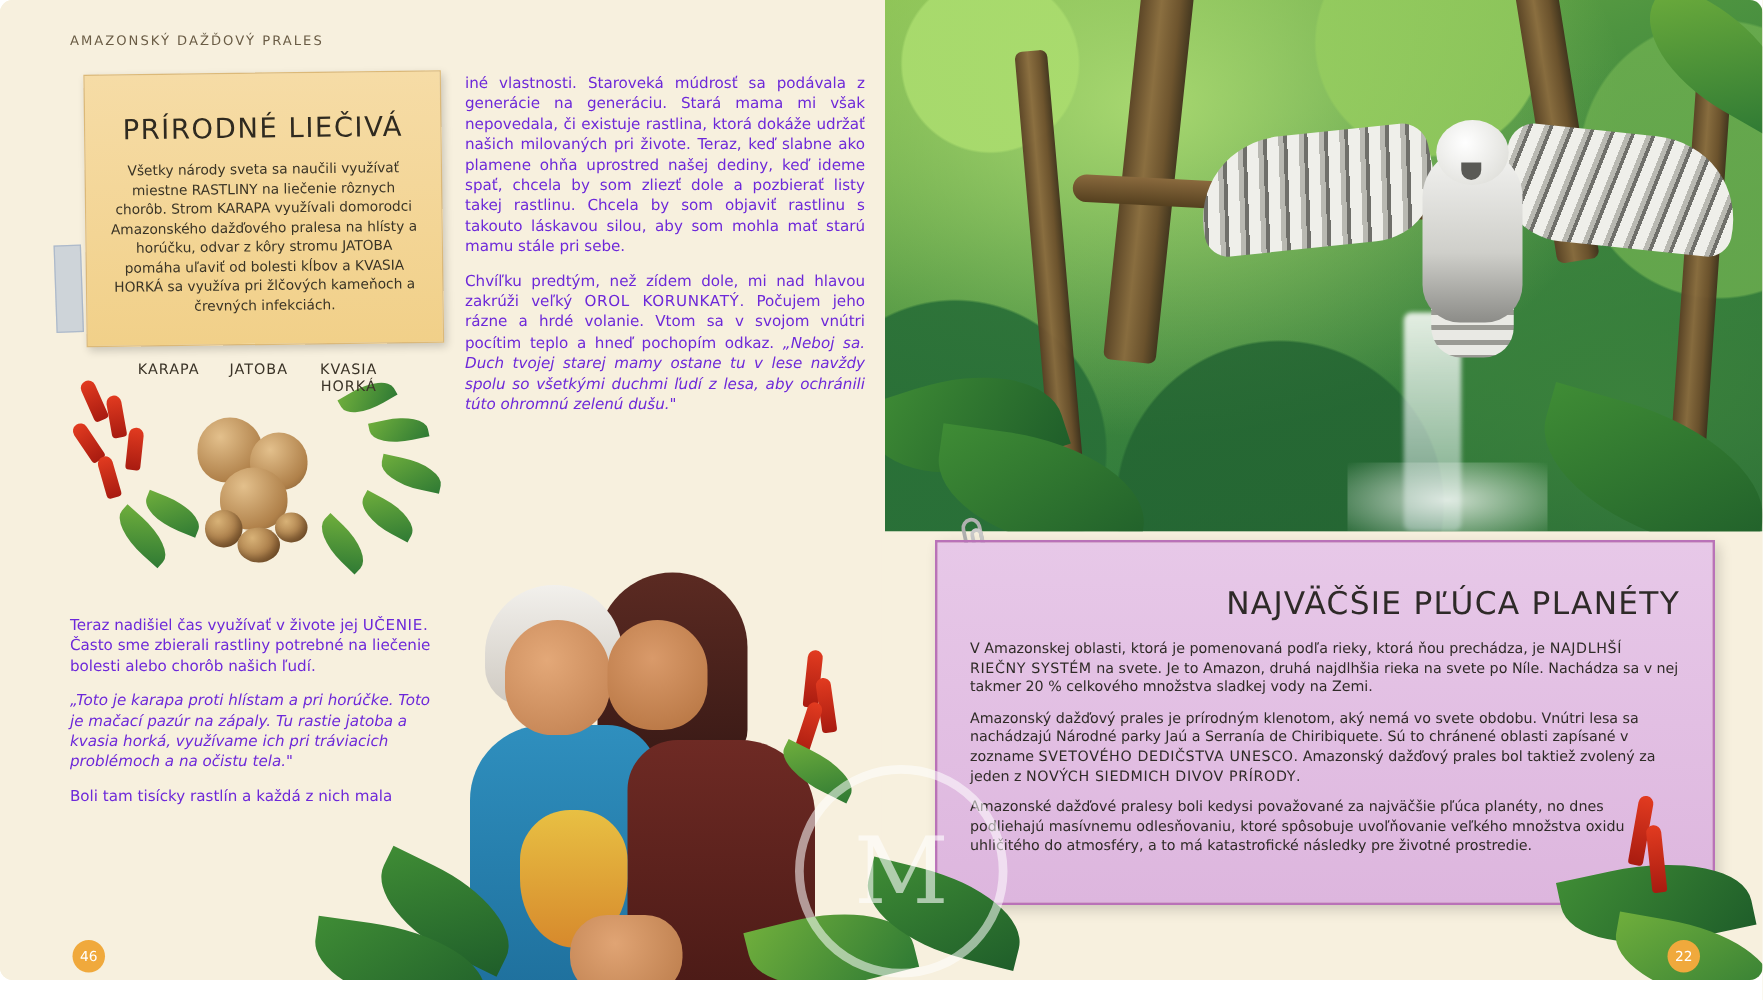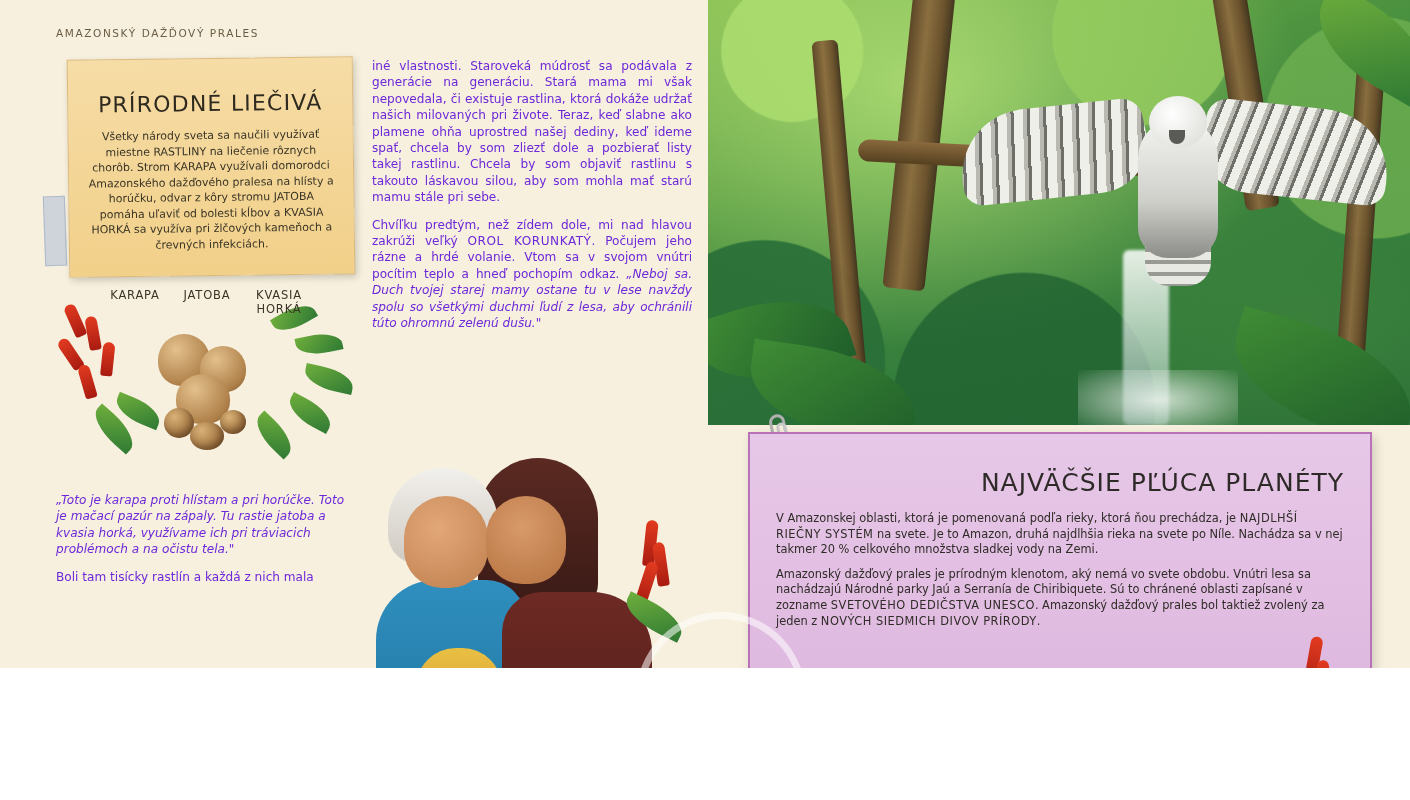--- a/index.html
+++ b/index.html
@@ -4,23 +4,24 @@
 <style>
   * { box-sizing: border-box; }
   html, body {
     margin: 0; padding: 0;
     width: 1410px; height: 800px;
     overflow: hidden;
     font-family: "Liberation Sans", sans-serif;
   }
   #page {
     position: relative;
-    width: 1410px; height: 668px;
+    width: 1410px; height: 784px;
     background: #f6efdd;
     overflow: hidden;
+    border-radius: 10px;
   }
 
   
   .left-page {
     position: absolute; left: 0; top: 0;
     width: 705px; height: 800px;
     background: #f7f0de;
   }
   .right-page {
     position: absolute; left: 705px; top: 0;
@@ -372,20 +373,23 @@
   </div>
 
   <div class="col col-mid">
     <p>iné vlastnosti. Staroveká múdrosť sa podávala z generácie na generáciu. Stará mama mi však nepovedala, či existuje rastlina, ktorá dokáže udržať našich milovaných pri živote. Teraz, keď slabne ako plamene ohňa uprostred našej dediny, keď ideme spať, chcela by som zliezť dole a pozbierať listy takej rastlinu. Chcela by som objaviť rastlinu s takouto láskavou silou, aby som mohla mať starú mamu stále pri sebe.</p>
     <p>
       <span>Chvíľku predtým, než zídem dole, mi nad hlavou zakrúži veľký </span><span class="sc">OROL KORUNKATÝ</span><span>. Počujem jeho rázne a hrdé volanie. Vtom sa v svojom vnútri pocítim teplo a hneď pochopím odkaz. </span><span class="ital">„Neboj sa. Duch tvojej starej mamy ostane tu v lese navždy spolu so všetkými duchmi ľudí z lesa, aby ochránili túto ohromnú zelenú dušu."</span>
     </p>
   </div>
 
   <div class="col col-left-bottom">
+    <p>
+      <span>Teraz nadišiel čas využívať v živote jej </span><span class="sc">UČENIE</span><span>. Často sme zbierali rastliny potrebné na liečenie bolesti alebo chorôb našich ľudí.</span>
+    </p>
     <p class="ital">„Toto je karapa proti hlístam a pri horúčke. Toto je mačací pazúr na zápaly. Tu rastie jatoba a kvasia horká, využívame ich pri tráviacich problémoch a na očistu tela."</p>
     <p>Boli tam tisícky rastlín a každá z nich mala</p>
   </div>
 
   <div class="people">
     <div class="p-hairB"></div>
     <div class="p-hairA"></div>
     <div class="p-bodyA"></div>
     <div class="p-bodyB"></div>
     <div class="p-faceA"></div>
@@ -404,20 +408,21 @@
   <div class="clip"></div>
   <div class="purple-card">
     <div class="title">NAJVÄČŠIE PĽÚCA PLANÉTY</div>
     <div class="body">
       <p>
         <span>V Amazonskej oblasti, ktorá je pomenovaná podľa rieky, ktorá ňou prechádza, je </span><span class="sc">NAJDLHŠÍ RIEČNY SYSTÉM</span><span> na svete. Je to Amazon, druhá najdlhšia rieka na svete po Níle. Nachádza sa v nej takmer 20 % celkového množstva sladkej vody na Zemi.</span>
       </p>
       <p>
         <span>Amazonský dažďový prales je prírodným klenotom, aký nemá vo svete obdobu. Vnútri lesa sa nachádzajú Národné parky Jaú a Serranía de Chiribiquete. Sú to chránené oblasti zapísané v zozname </span><span class="sc">SVETOVÉHO DEDIČSTVA UNESCO</span><span>. Amazonský dažďový prales bol taktiež zvolený za jeden z </span><span class="sc">NOVÝCH SIEDMICH DIVOV PRÍRODY</span><span>.</span>
       </p>
+      <p>Amazonské dažďové pralesy boli kedysi považované za najväčšie pľúca planéty, no dnes podliehajú masívnemu odlesňovaniu, ktoré spôsobuje uvoľňovanie veľkého množstva oxidu uhličitého do atmosféry, a to má katastrofické následky pre životné prostredie.</p>
     </div>
   </div>
 
   <div class="leaf dark bl-leaf" style="left:296px; top:700px; width:120px; height:58px; transform:rotate(26deg);"></div>
   <div class="leaf dark bl-leaf" style="left:250px; top:742px; width:140px; height:62px; transform:rotate(8deg);"></div>
   <div class="leaf bl-leaf" style="left:600px; top:730px; width:130px; height:60px; transform:rotate(-14deg);"></div>
   <div class="leaf dark bl-leaf" style="left:690px; top:700px; width:130px; height:62px; transform:rotate(14deg);"></div>
   <div class="leaf dark bl-leaf" style="left:1250px; top:690px; width:150px; height:66px; transform:rotate(-12deg);"></div>
   <div class="leaf bl-leaf" style="left:1290px; top:740px; width:130px; height:58px; transform:rotate(10deg);"></div>
   <div class="red-flower" style="left:1302px; top:636px; height:56px; transform:rotate(10deg);"></div>

